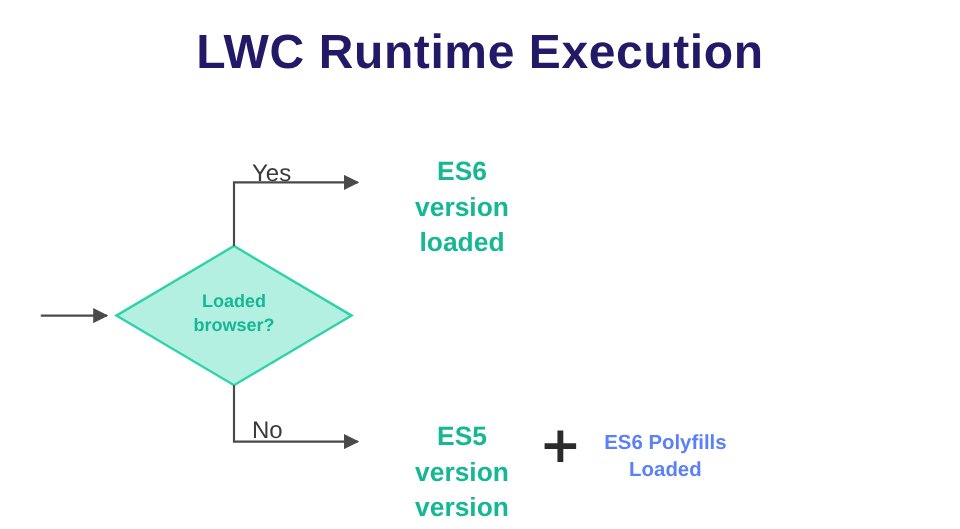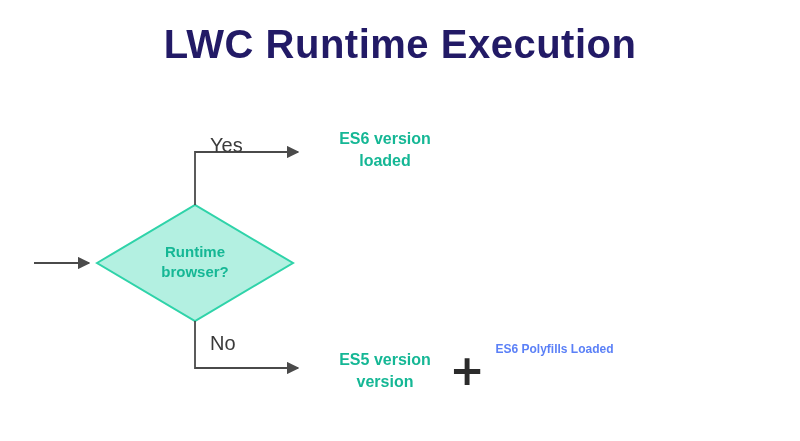--- a/index.html
+++ b/index.html
@@ -60,30 +60,30 @@
     left: 145px; top: 242px; width: 100px;
     font-size: 15px; font-weight: 700;
     color: var(--green);
   }
   .branch-label {
     font-size: 20px;
     color: var(--label);
     text-align: left;
   }
   .yes-label { left: 210px; top: 132px; width: 50px; }
-  .no-label  { left: 210px; top: 330px; width: 50px; }
+  .no-label  { left: 210px; top: 346px; width: 50px; }
   .result {
-    font-size: 16px; font-weight: 700;
+    font-size: 22px; font-weight: 700;
     color: var(--green);
   }
   .es6-result { left: 325px; top: 128px; width: 120px; }
   .es5-result { left: 325px; top: 349px; width: 120px; }
   .polyfills-result {
-    left: 492px; top: 341px; width: 125px;
-    font-size: 12px; font-weight: 700;
+    left: 492px; top: 358px; width: 125px;
+    font-size: 17px; font-weight: 700;
     color: var(--blue);
   }
   .plus {
     left: 447px; top: 343px; width: 40px;
     font-size: 42px; font-weight: 700;
     color: var(--plus);
     font-family: "DejaVu Sans", sans-serif;
   }
 </style>
 </head>
@@ -102,21 +102,21 @@
 
     <line class="flow-line" x1="34" y1="263" x2="89" y2="263" marker-end="url(#arrow)"></line>
 
     <polygon class="diamond" points="97,263 195,205 293,263 195,321"></polygon>
 
     <polyline class="flow-line" points="195,205 195,152 298,152" marker-end="url(#arrow)"></polyline>
 
     <polyline class="flow-line" points="195,321 195,368 298,368" marker-end="url(#arrow)"></polyline>
   </svg>
 
-  <div class="txt decision-label">Runtime browser?</div>
+  <div class="txt decision-label">Loaded browser?</div>
 
   <div class="txt branch-label yes-label">Yes</div>
 
   <div class="txt branch-label no-label">No</div>
 
   <div class="txt result es6-result">ES6 version loaded</div>
 
   <div class="txt result es5-result">ES5 version version</div>
 
   <div class="txt plus">+</div>

